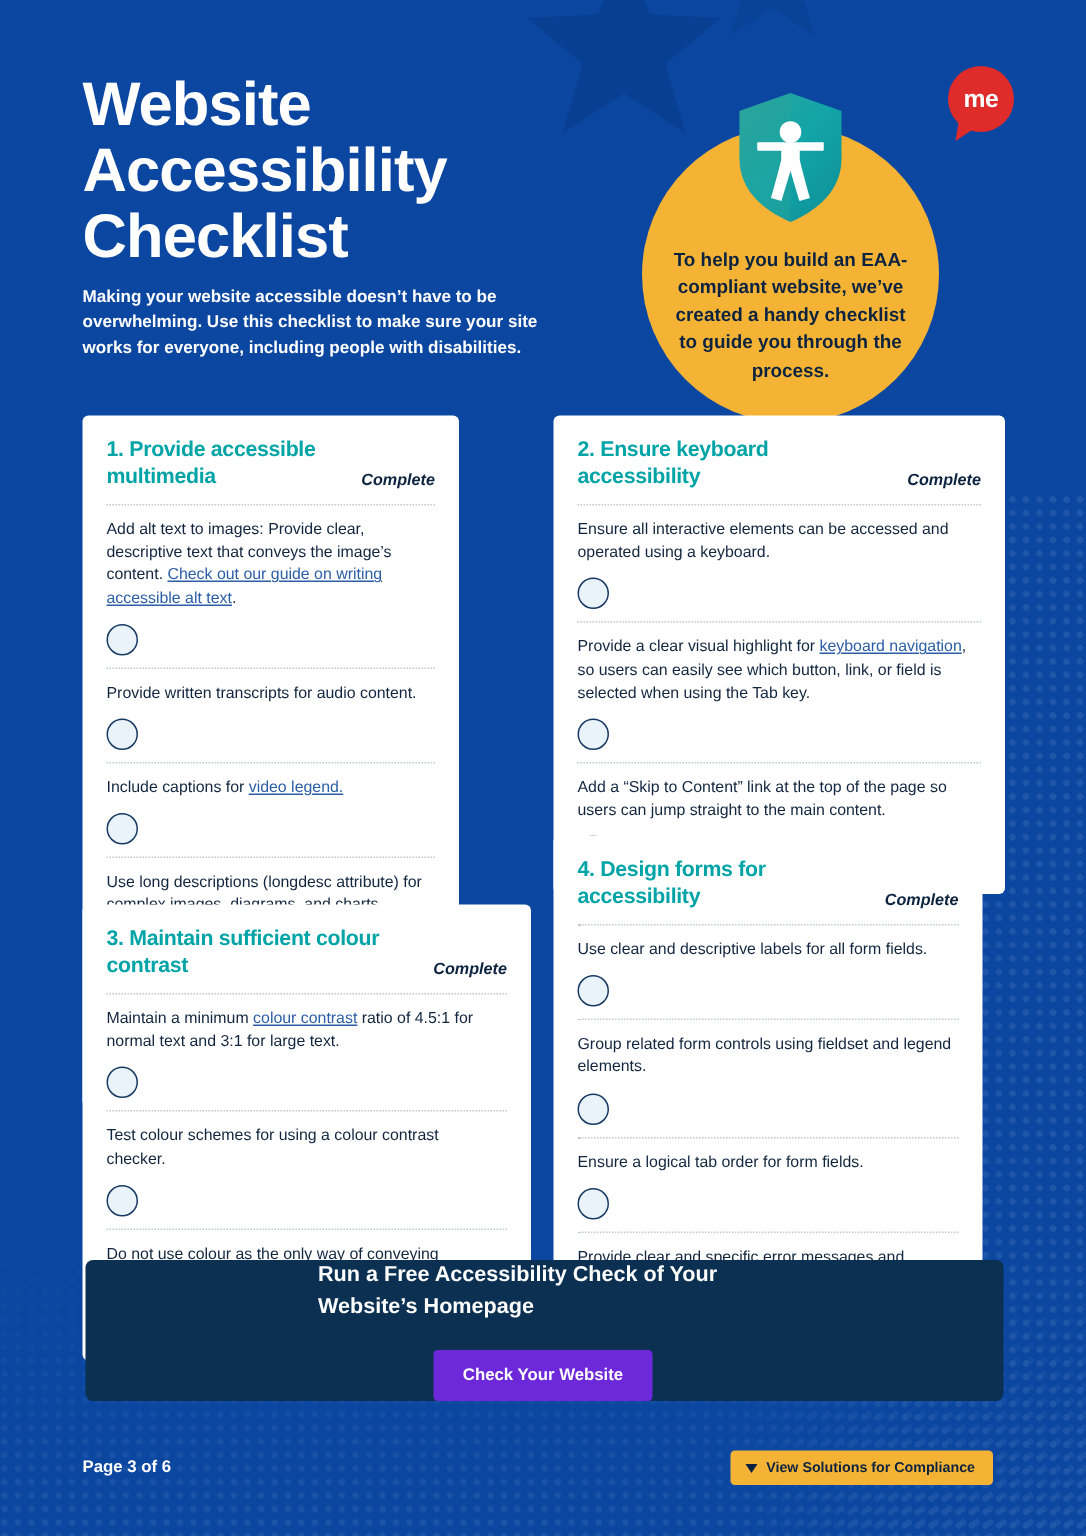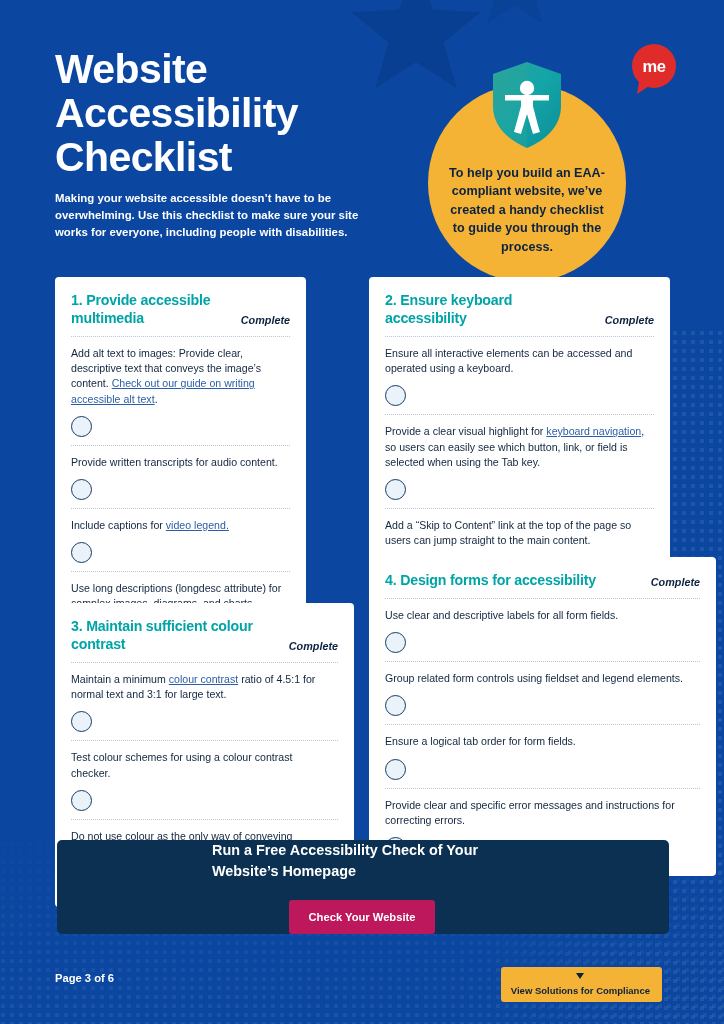--- a/index.html
+++ b/index.html
@@ -160,21 +160,21 @@
   .card {
     position: absolute;
     background: #FFFFFF;
     border-radius: 4px;
     padding: 14px 16px 10px 16px;
     z-index: 5;
   }
   #card-1 { left: 55px;  top: 277px; width: 251px; }
   #card-2 { left: 369px; top: 277px; width: 301px; }
   #card-3 { left: 55px;  top: 603px; width: 299px; }
-  #card-4 { left: 369px; top: 557px; width: 347px; }
+  #card-4 { left: 369px; top: 557px; width: 286px; }
 
   .card-head {
     display: flex;
     align-items: flex-end;
     justify-content: space-between;
     gap: 8px;
     padding-bottom: 9px;
   }
   .card-title {
     color: #00A4A7;
@@ -243,21 +243,21 @@
     flex-direction: column;
   }
   .cta-text {
     color: #FFFFFF;
     font-size: 14.4px;
     line-height: 21px;
     font-weight: 700;
     width: 300px;
   }
   .cta-btn {
-    background: #be185d;
+    background: #6d28d9;
     color: #FFFFFF;
     font-size: 11.2px;
     font-weight: 700;
     border: none;
     border-radius: 3px;
     padding: 11px 20px;
     cursor: pointer;
     font-family: "Liberation Sans", sans-serif;
     white-space: nowrap;
   }
@@ -285,21 +285,20 @@
     top: 5px;
     background: #F5B335;
     border: none;
     border-radius: 3px;
     padding: 6px 12px 6px 10px;
     display: flex;
     align-items: center;
     gap: 6px;
     cursor: pointer;
     font-family: "Liberation Sans", sans-serif;
-    flex-direction: column;
   }
   .solutions-btn .caret {
     width: 0; height: 0;
     border-left: 4.5px solid transparent;
     border-right: 4.5px solid transparent;
     border-top: 6px solid #0C2340;
   }
   .solutions-btn .lbl {
     color: #0C2340;
     font-size: 9.5px;

